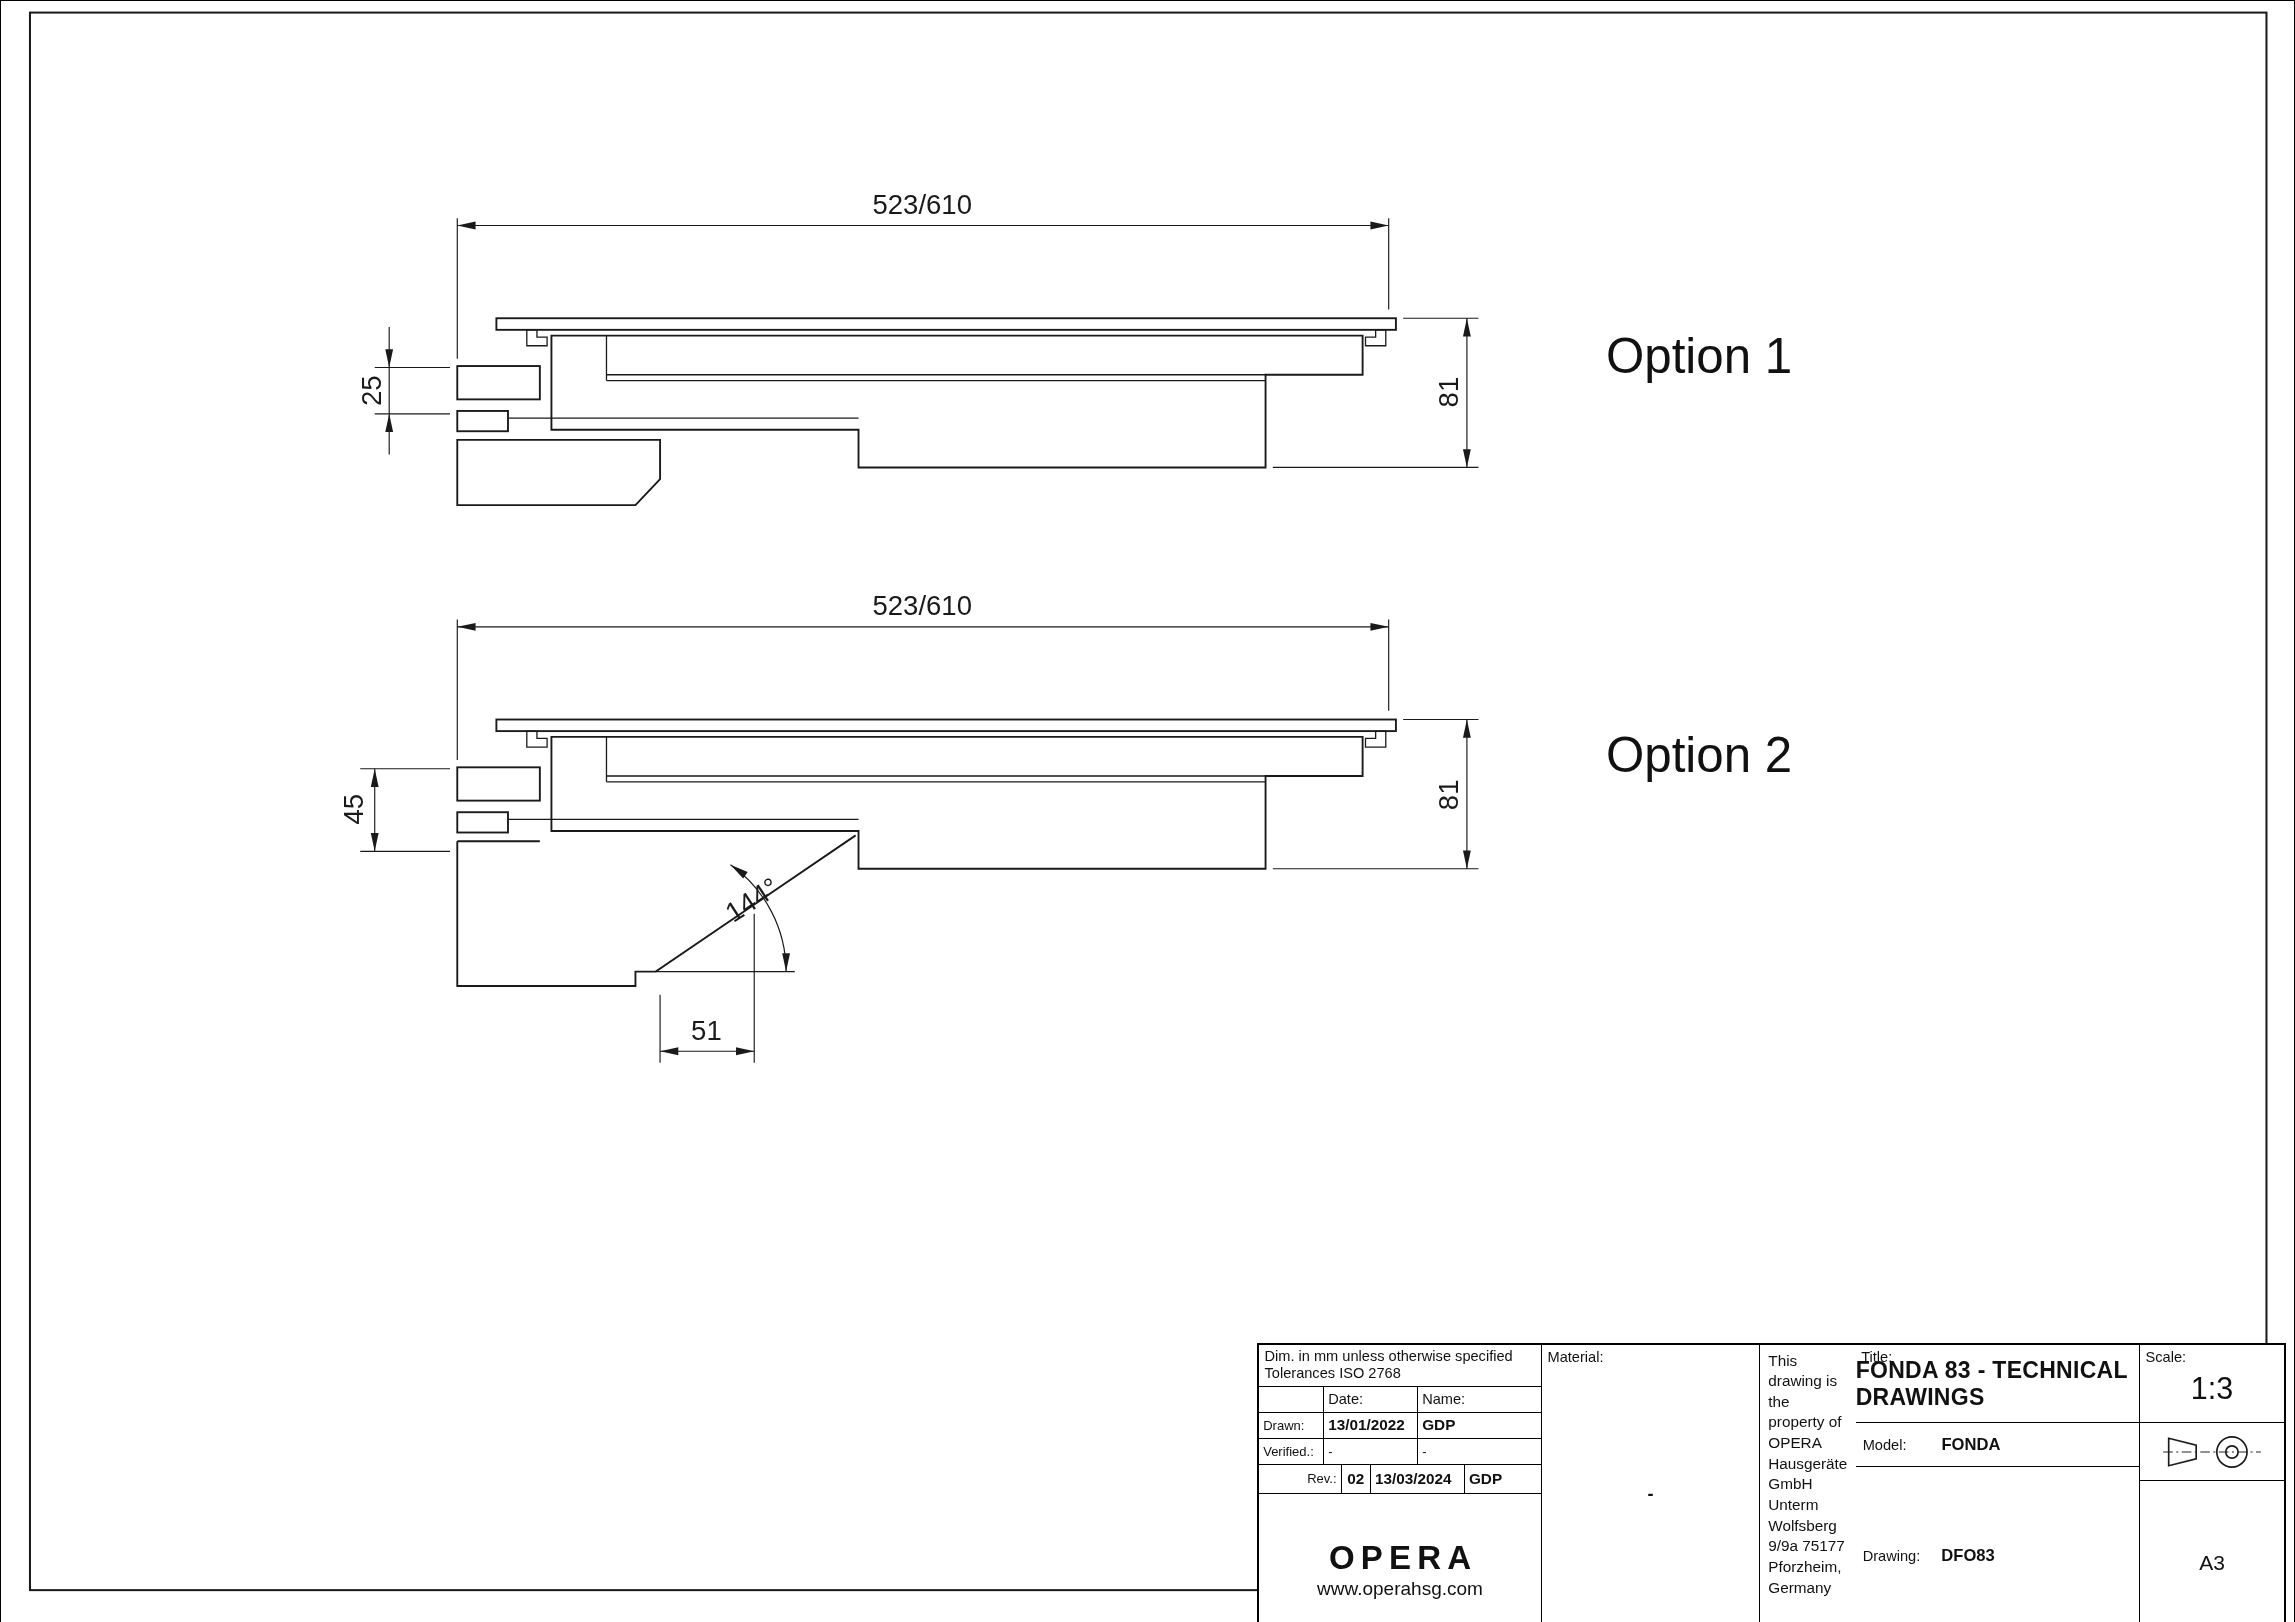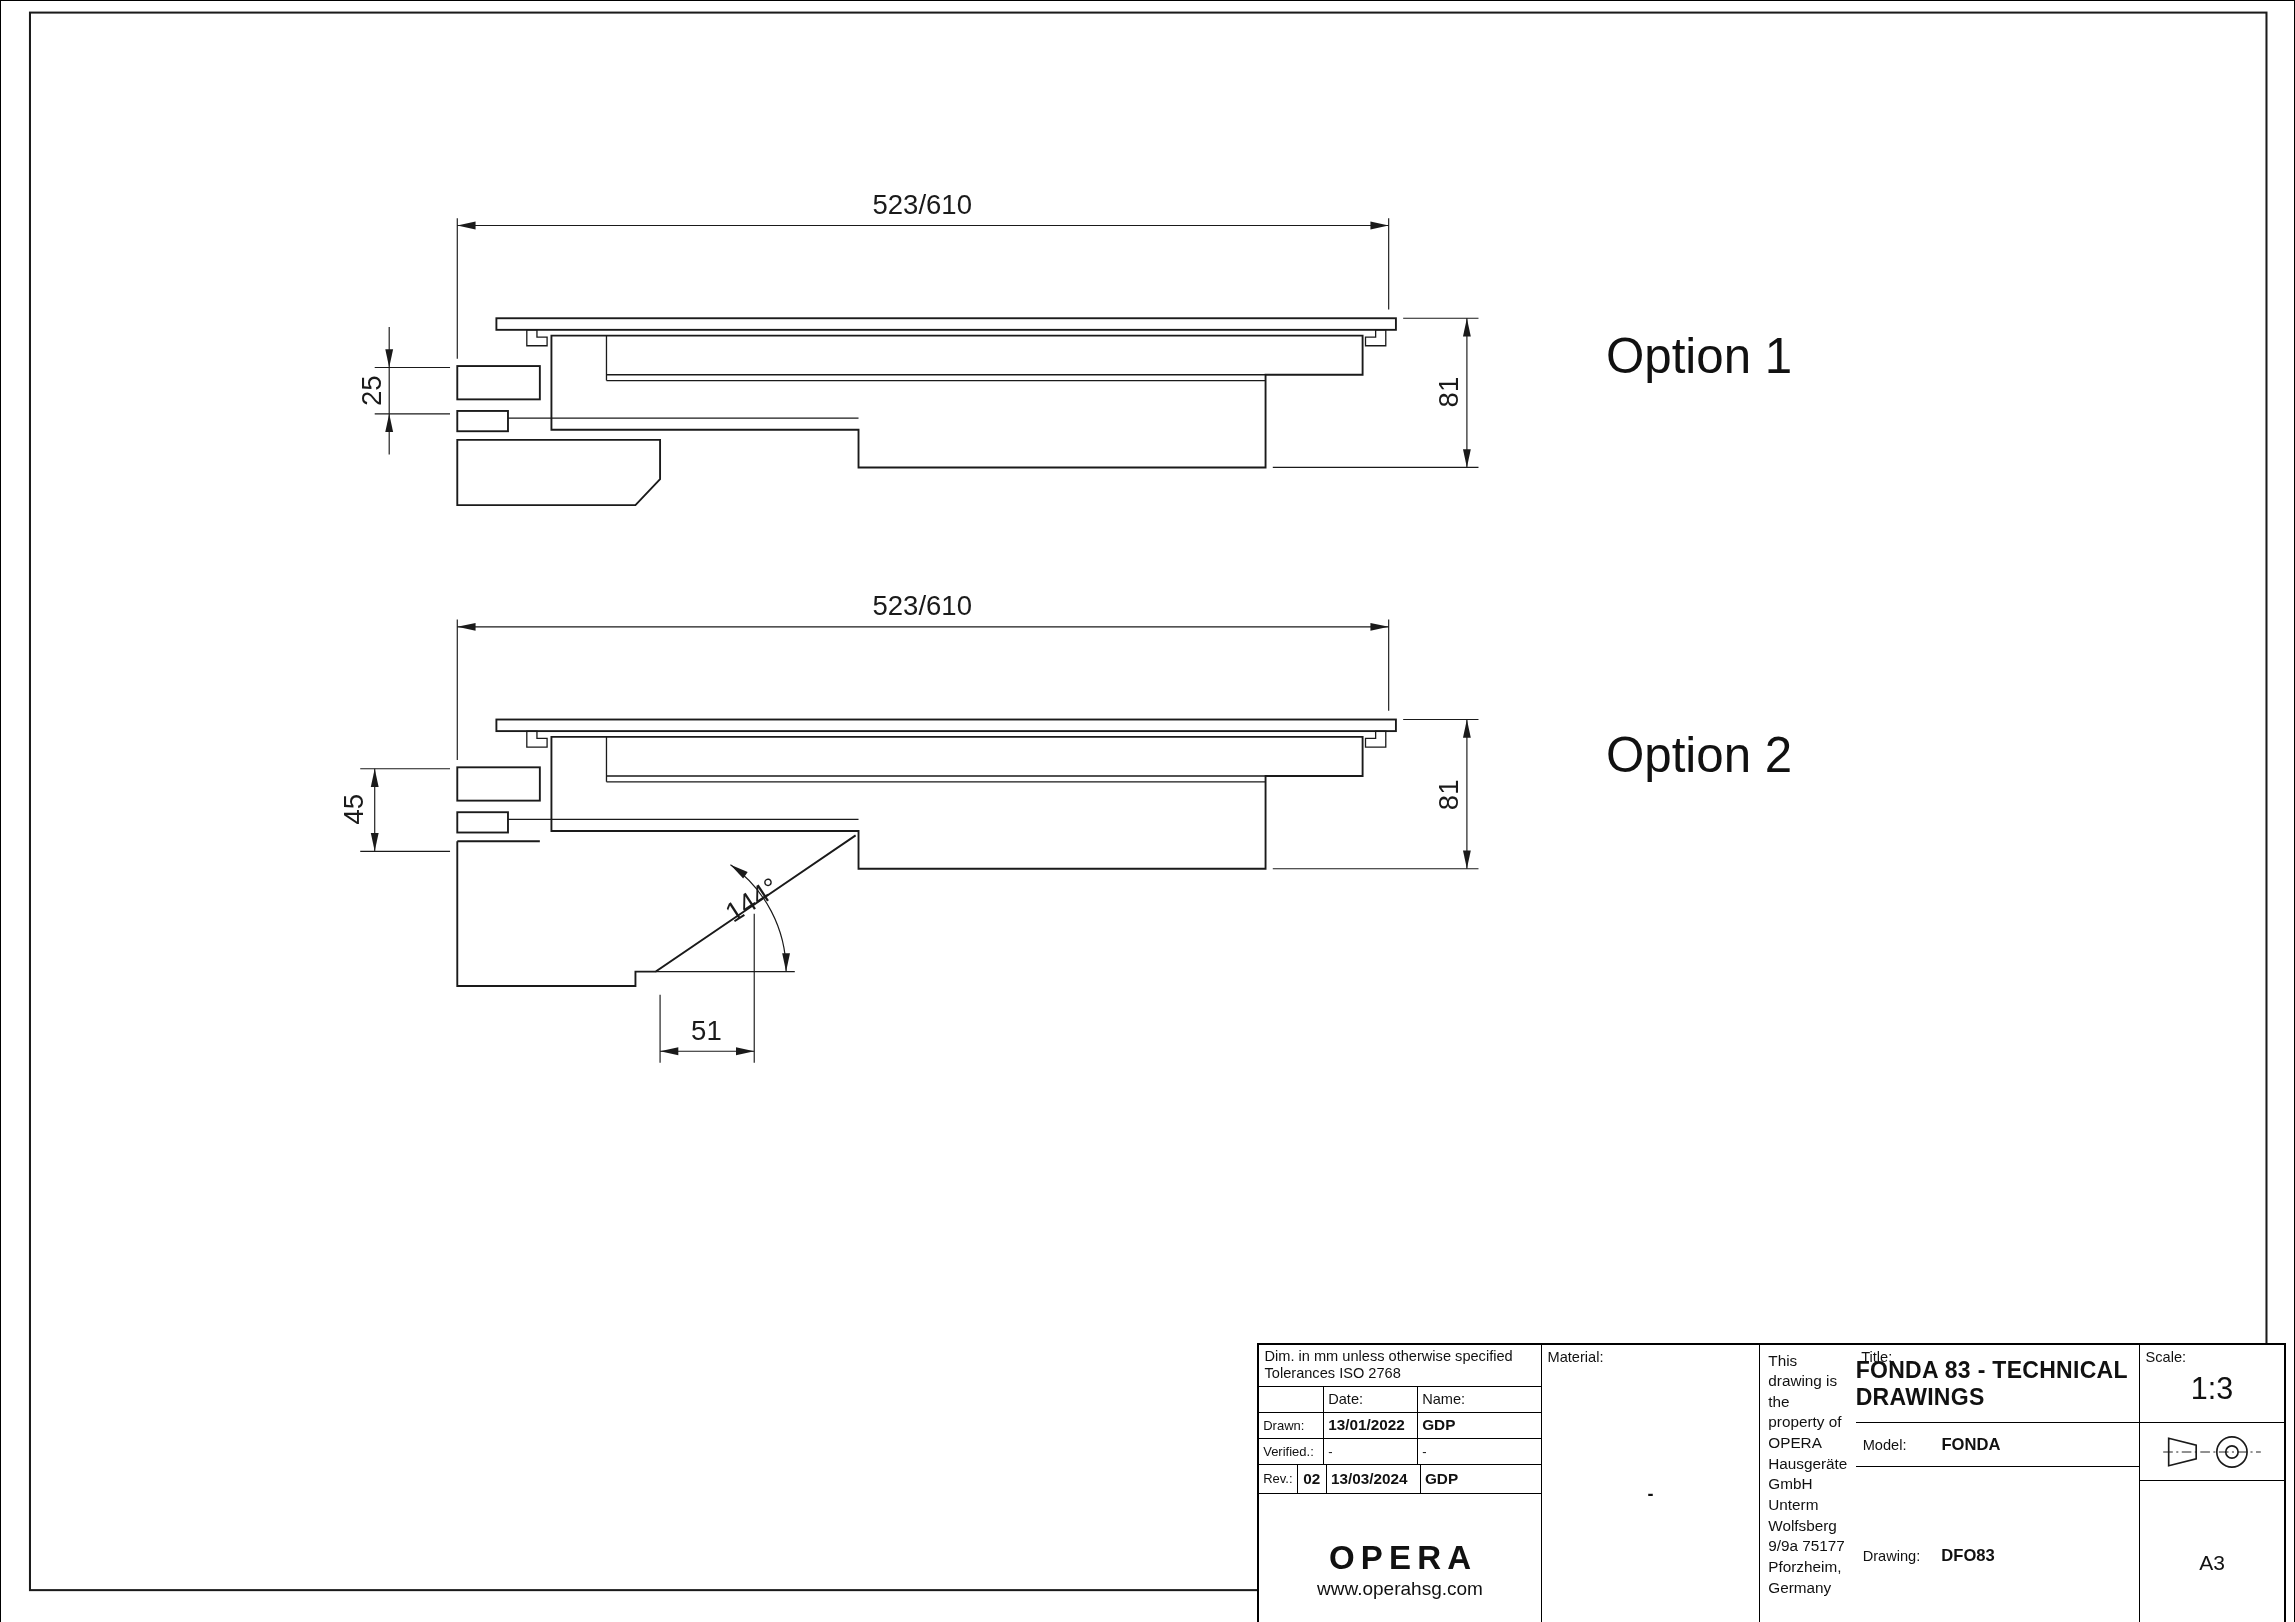--- a/index.html
+++ b/index.html
@@ -27,21 +27,21 @@
   .titleblock {
     position: absolute; left: 1256px; top: 1342px;
     width: 1029px; height: 304px;
     background: #fff; border: 2.1px solid #000;
     display: flex;
   }
   .tb-left { flex: 0 0 283px; border-right: 1.4px solid #000; display: flex; flex-direction: column; }
   .tb-dimnote { flex: 0 0 39px; border-bottom: 1.4px solid #000; font-size: 14.6px; line-height: 1.2; padding: 2.8px 5.5px; }
   .tb-trow { display: flex; border-bottom: 1.4px solid #000; align-items: stretch; }
   .h38 { flex: 0 0 26px; height: 26px; }
-  .h42 { flex: 0 0 29px; height: 29px; }
+  .h42 { flex: 0 0 29px; height: 29px; padding-left: 44px; }
   .tb-trow > div { display: flex; align-items: center; padding: 0 4.2px; border-right: 1.4px solid #000; }
   .tb-trow > div:last-child { border-right: none; }
   .cA  { flex: 0 0 65px; }
   .cB  { flex: 0 0 94px; }
   .cC  { flex: 1; }
   .cA1 { flex: 0 0 36px; }
   .cA2 { flex: 0 0 29px; justify-content: center; }
   .t-label { font-size: 13px; }
   .t-head  { font-size: 14.6px; }
   .t-val   { font-size: 15.3px; font-weight: bold; }

